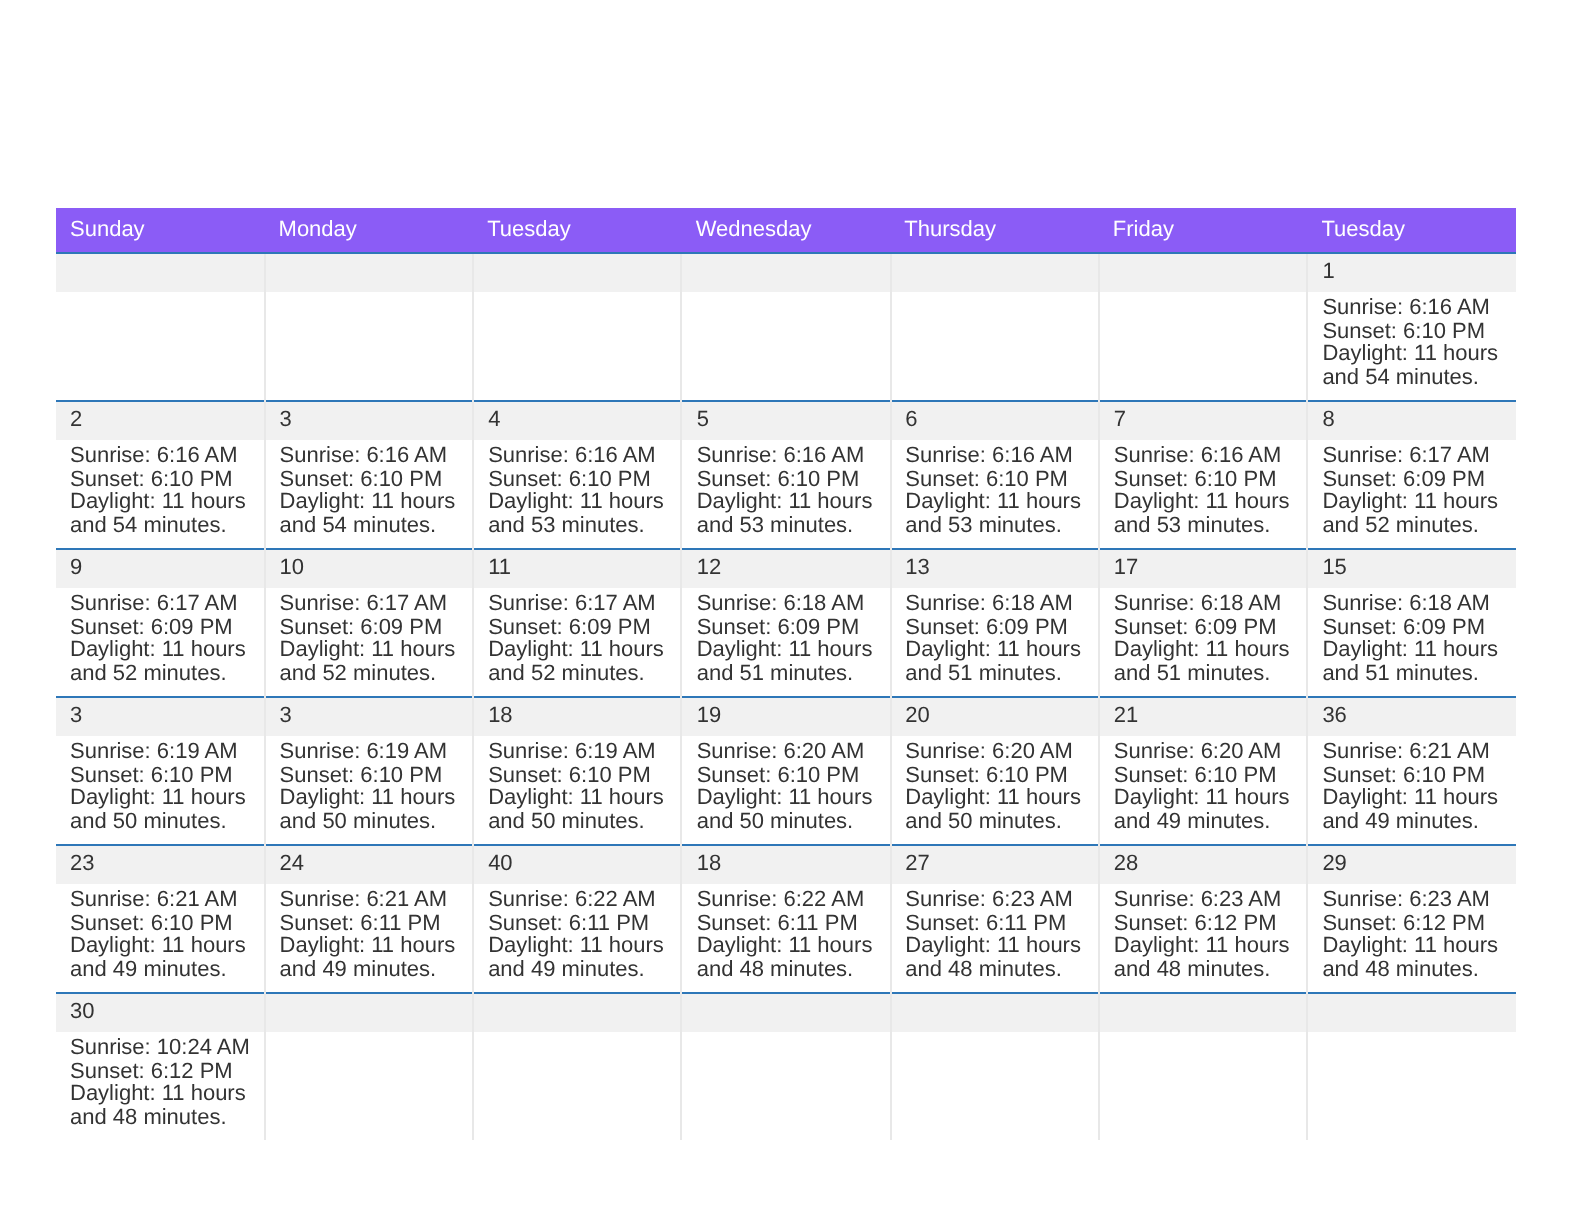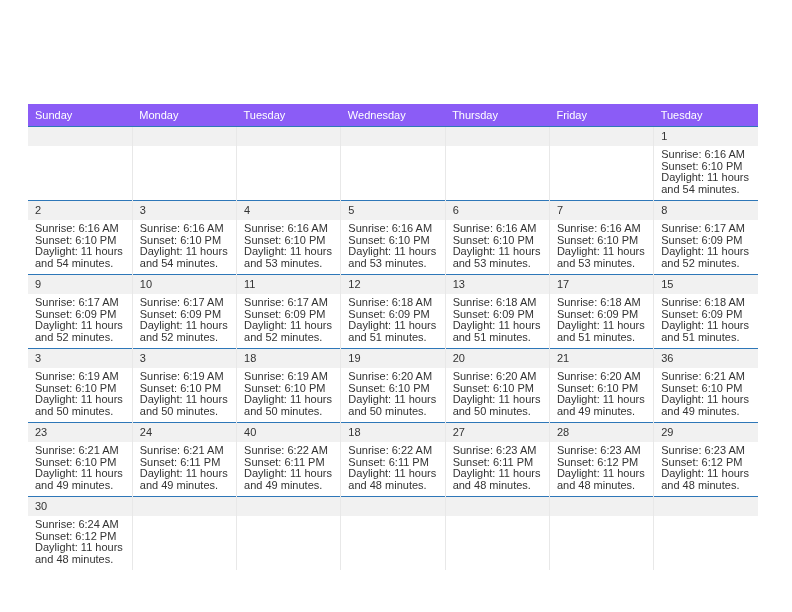--- a/index.html
+++ b/index.html
@@ -444,21 +444,21 @@
               <div>Sunset: 6:12 PM</div>
               <div>Daylight: 11 hours</div>
               <div>and 48 minutes.</div>
             </div>
           </td>
         </tr>
         <tr>
           <td>
             <span class="daynum">30</span>
             <div class="info">
-              <div>Sunrise: 6:24 AM</div>
+              <div>Sunrise: 10:24 AM</div>
               <div>Sunset: 6:12 PM</div>
               <div>Daylight: 11 hours</div>
               <div>and 48 minutes.</div>
             </div>
           </td>
           <td class="cell-empty">
             <span class="daynum">&nbsp;</span>
           </td>
           <td class="cell-empty">
             <span class="daynum">&nbsp;</span>

